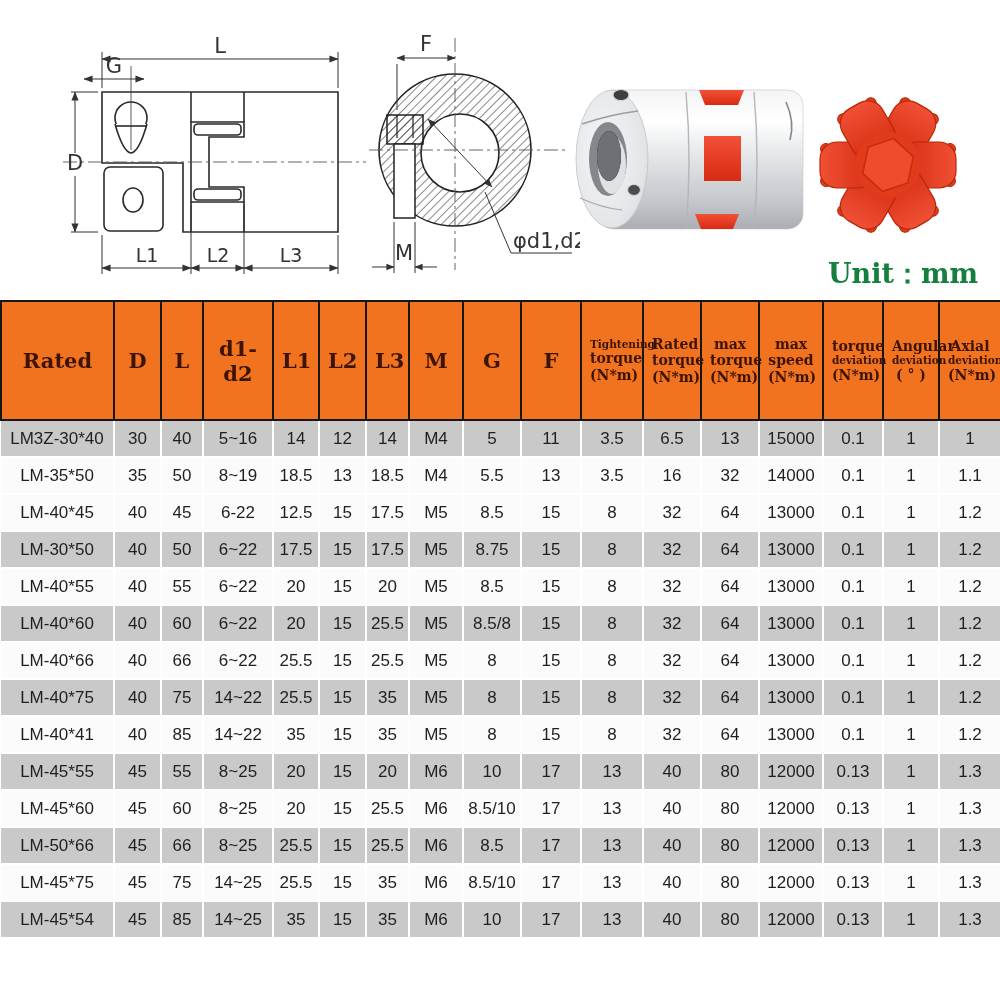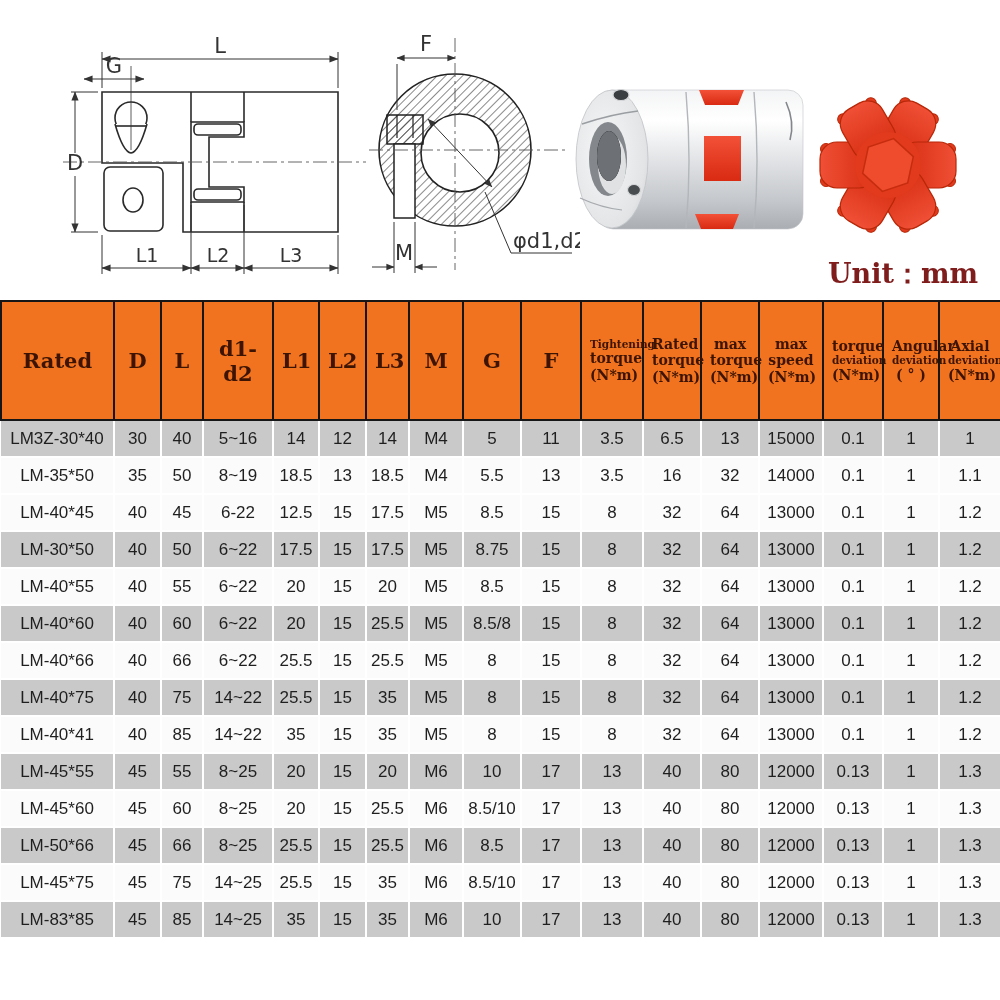--- a/index.html
+++ b/index.html
@@ -9,21 +9,21 @@
   }
   .figure-area{position:absolute;left:0;top:0;width:1000px;height:300px;background:#fff;}
   .fig{position:absolute;}
   #side-view{left:48px;top:22px;}
   #end-view{left:365px;top:20px;}
   #coupling-photo{left:568px;top:86px;}
   #spider-photo{left:818px;top:95px;}
   .unit-note{
     position:absolute;left:828px;top:256px;width:170px;
     font-family:"DejaVu Serif",serif;font-weight:bold;font-size:27px;
-    color:#7f1d1d;white-space:nowrap;
+    color:#15803d;white-space:nowrap;
   }
   table.spec-table{
     position:absolute;left:0;top:300px;width:1000px;
     border-collapse:collapse;table-layout:fixed;
     background:#fff;
   }
   thead th{
     background:#f2731f;
     border:2px solid #161616;
     color:#3d1402;
@@ -525,21 +525,21 @@
         <td>17</td>
         <td>13</td>
         <td>40</td>
         <td>80</td>
         <td>12000</td>
         <td>0.13</td>
         <td>1</td>
         <td>1.3</td>
       </tr>
       <tr class="alt">
-        <td>LM-83*85</td>
+        <td>LM-45*54</td>
         <td>45</td>
         <td>85</td>
         <td>14~25</td>
         <td>35</td>
         <td>15</td>
         <td>35</td>
         <td>M6</td>
         <td>10</td>
         <td>17</td>
         <td>13</td>

